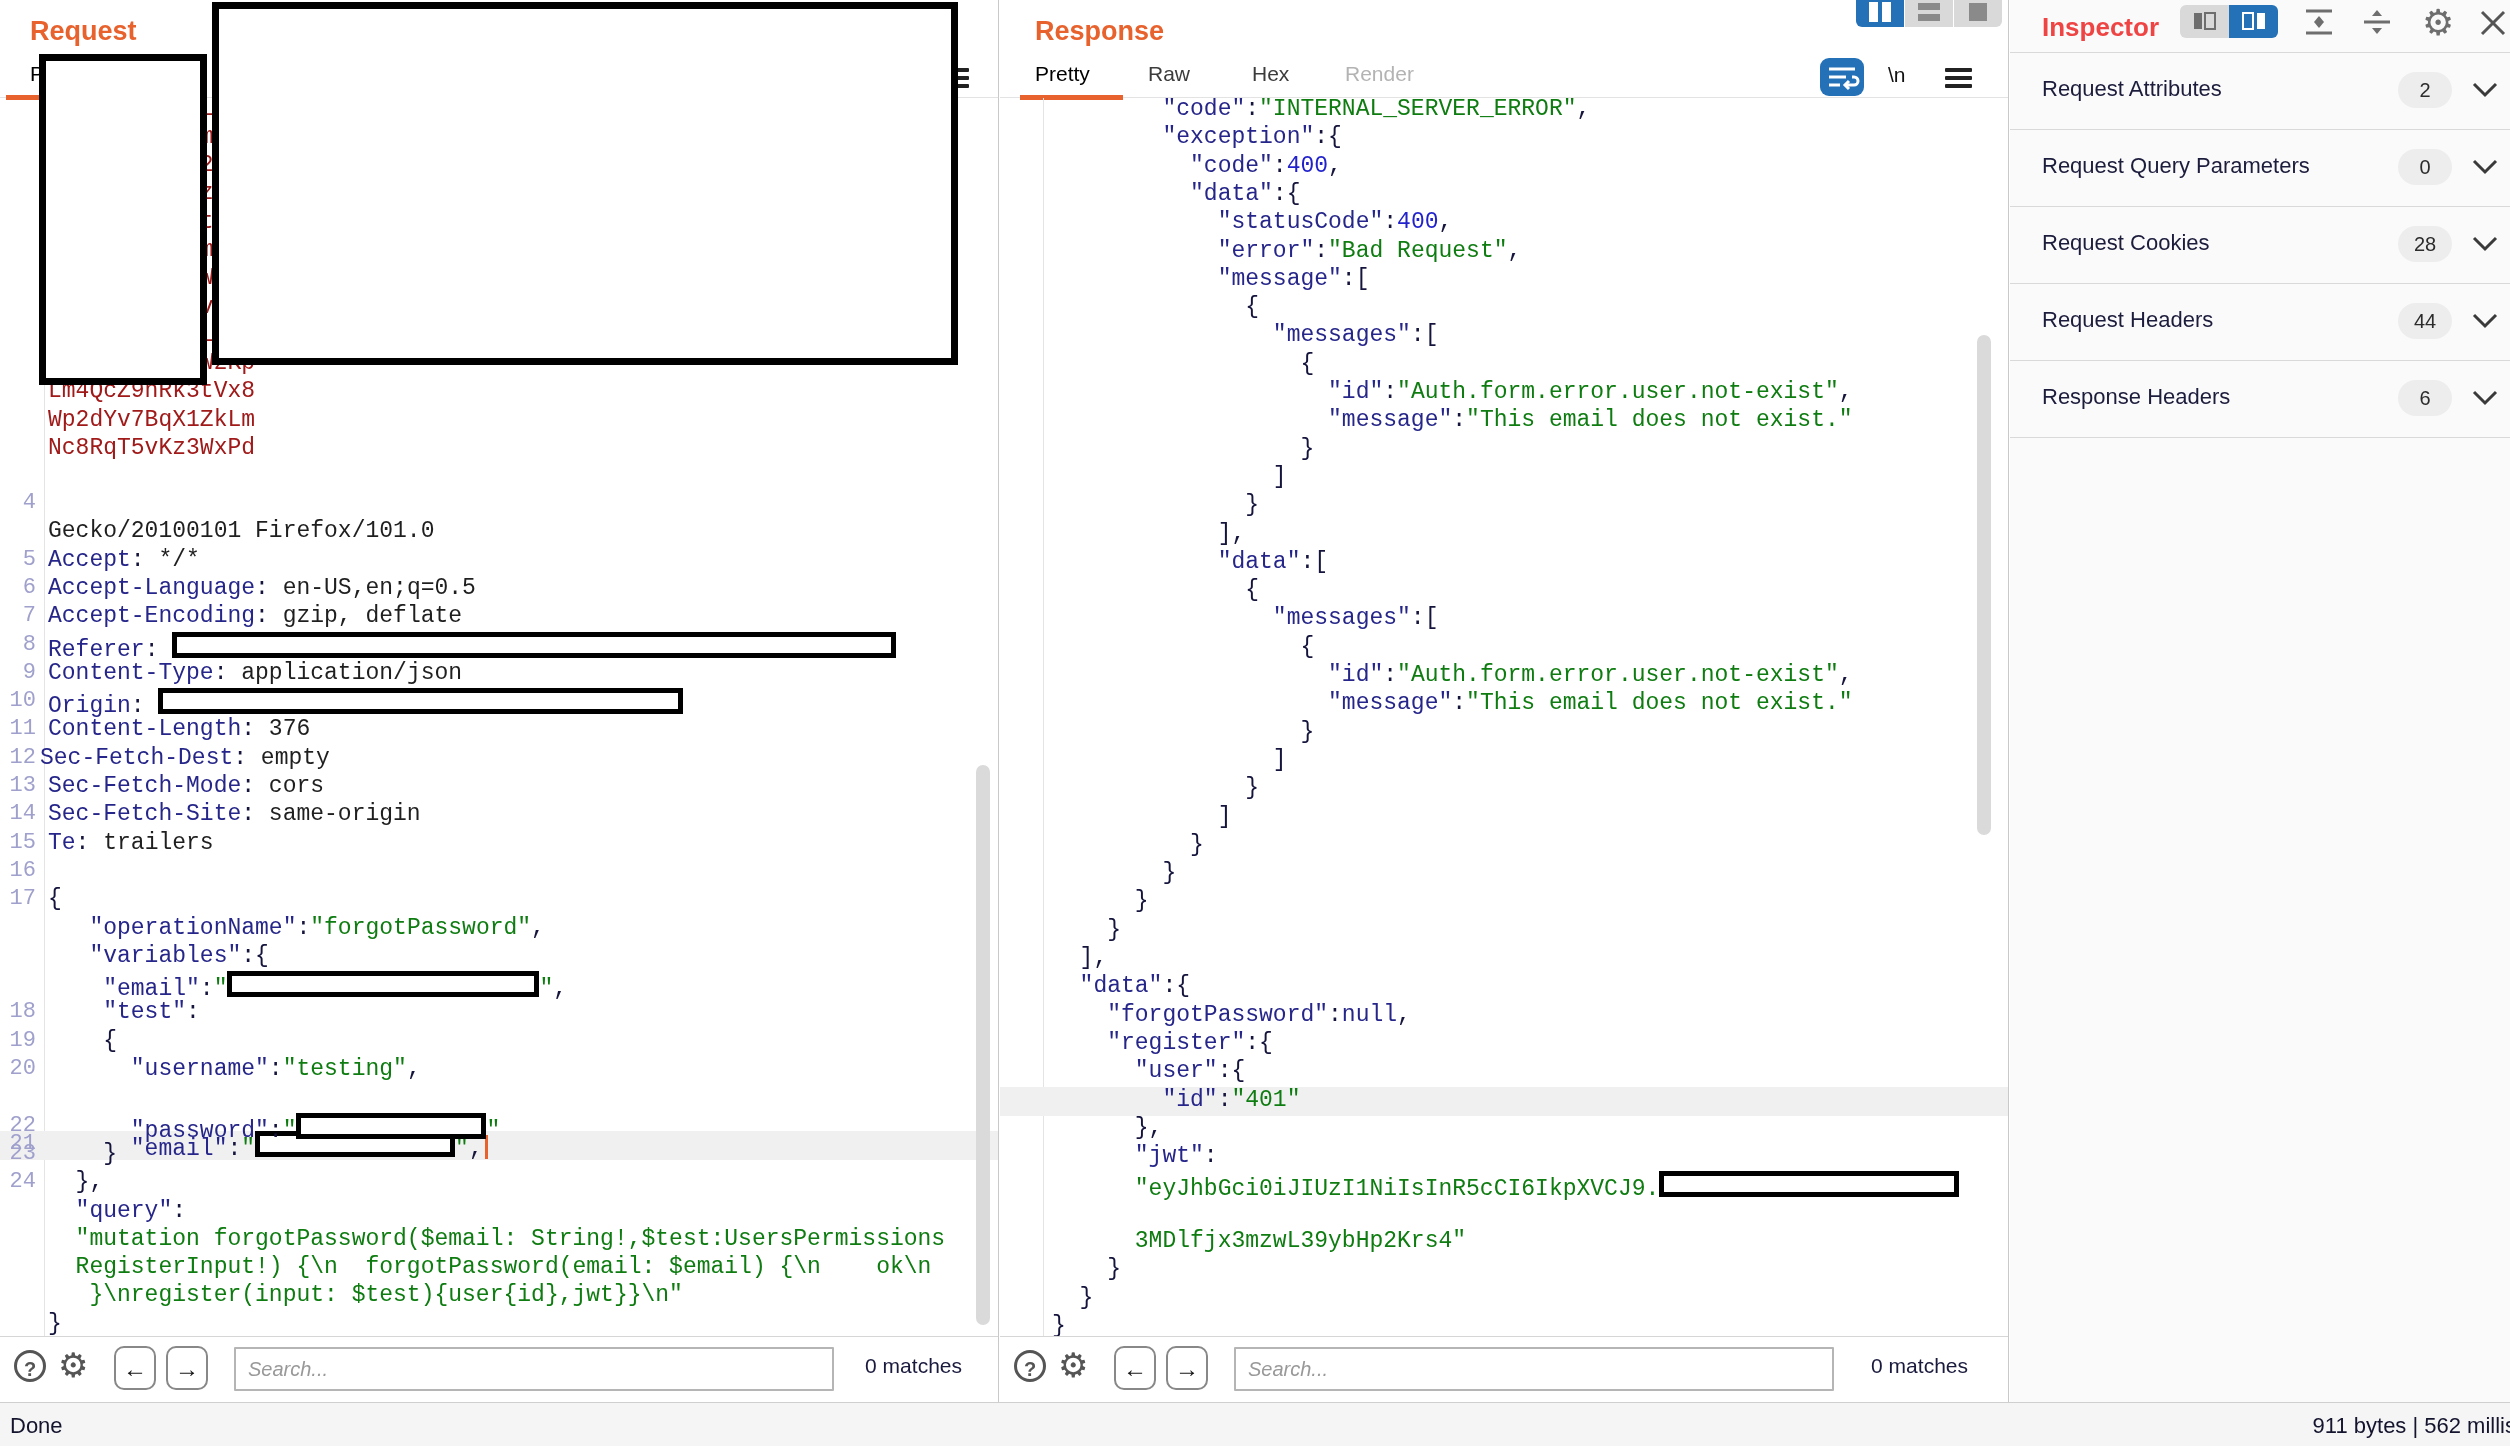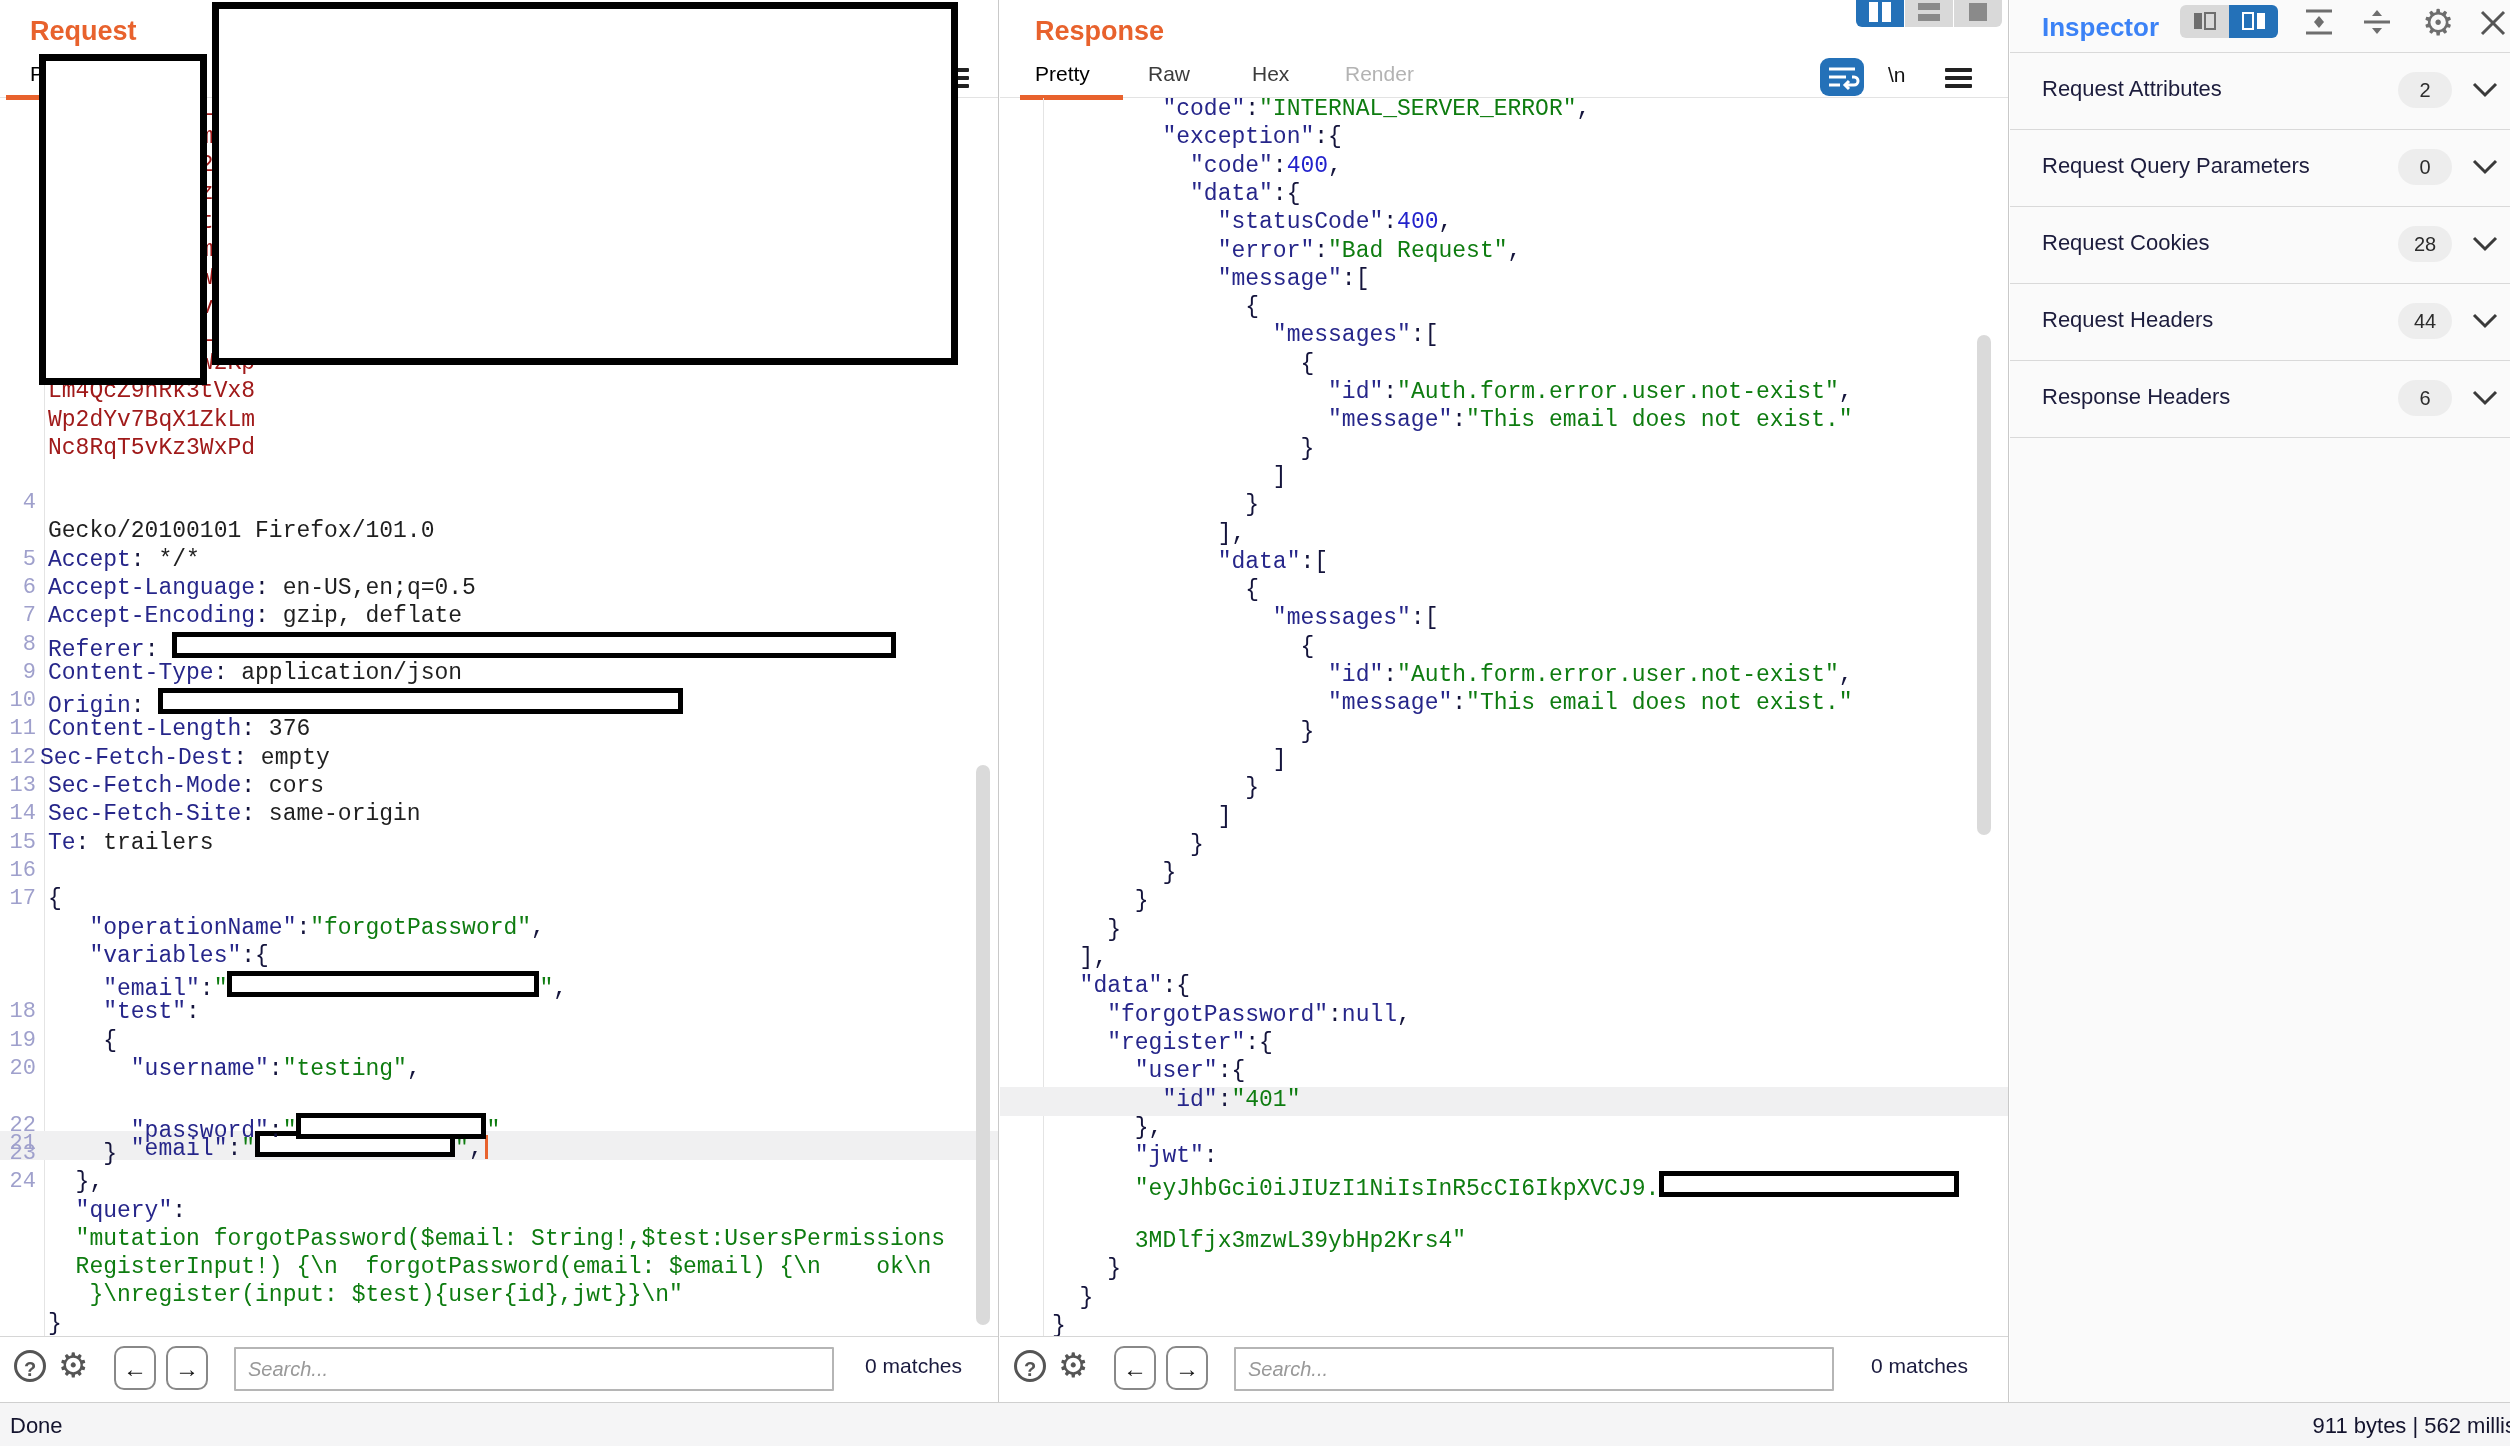--- a/index.html
+++ b/index.html
@@ -46,21 +46,21 @@
   .search-input{position:absolute;left:234px;top:10px;width:600px;height:44px;border:2px solid #b5b5b5;
                 box-sizing:border-box;font-size:20px;font-style:italic;color:#333;padding:0 12px;outline:none;
                 font-family:"Liberation Sans",sans-serif;border-radius:1px;}
   .search-input::placeholder{color:#999;font-style:italic;}
   .matches{position:absolute;top:17px;font-size:21px;color:#1a1a3e;}
   .seg{position:absolute;top:0;height:27px;width:48px;background:#d9d9d9;}
   .seg.active{background:#2471b8;}
   .seg.rb{border-radius:0 0 6px 0;}
   .seg.lb{border-radius:0 0 0 6px;}
   
-  .insp-title{position:absolute;left:32px;top:12px;font-size:26px;font-weight:bold;color:#3b82f6;}
+  .insp-title{position:absolute;left:32px;top:12px;font-size:26px;font-weight:bold;color:#ef4444;}
   .insp-div{position:absolute;left:0;width:500px;height:1px;background:#d9d9d9;}
   .insp-row{position:absolute;left:0;width:500px;height:76px;}
   .insp-label{position:absolute;left:32px;top:24px;font-size:22px;color:#1c1c3c;font-weight:500;}
   .insp-badge{position:absolute;left:388px;top:20px;width:54px;height:36px;border-radius:18px;
               background:#ededed;color:#2c2c2c;font-size:20px;text-align:center;line-height:36px;}
   .insp-chevron{position:absolute;left:462px;top:30px;}
   .toggle-btn{position:absolute;top:5px;width:49px;height:33px;}
   #statusbar{position:absolute;left:0;top:1402px;width:2510px;height:44px;background:#f5f5f6;
              border-top:1px solid #cfcfcf;box-sizing:border-box;}
   #status-left{position:absolute;left:10px;top:10px;font-size:22px;color:#14142e;}

